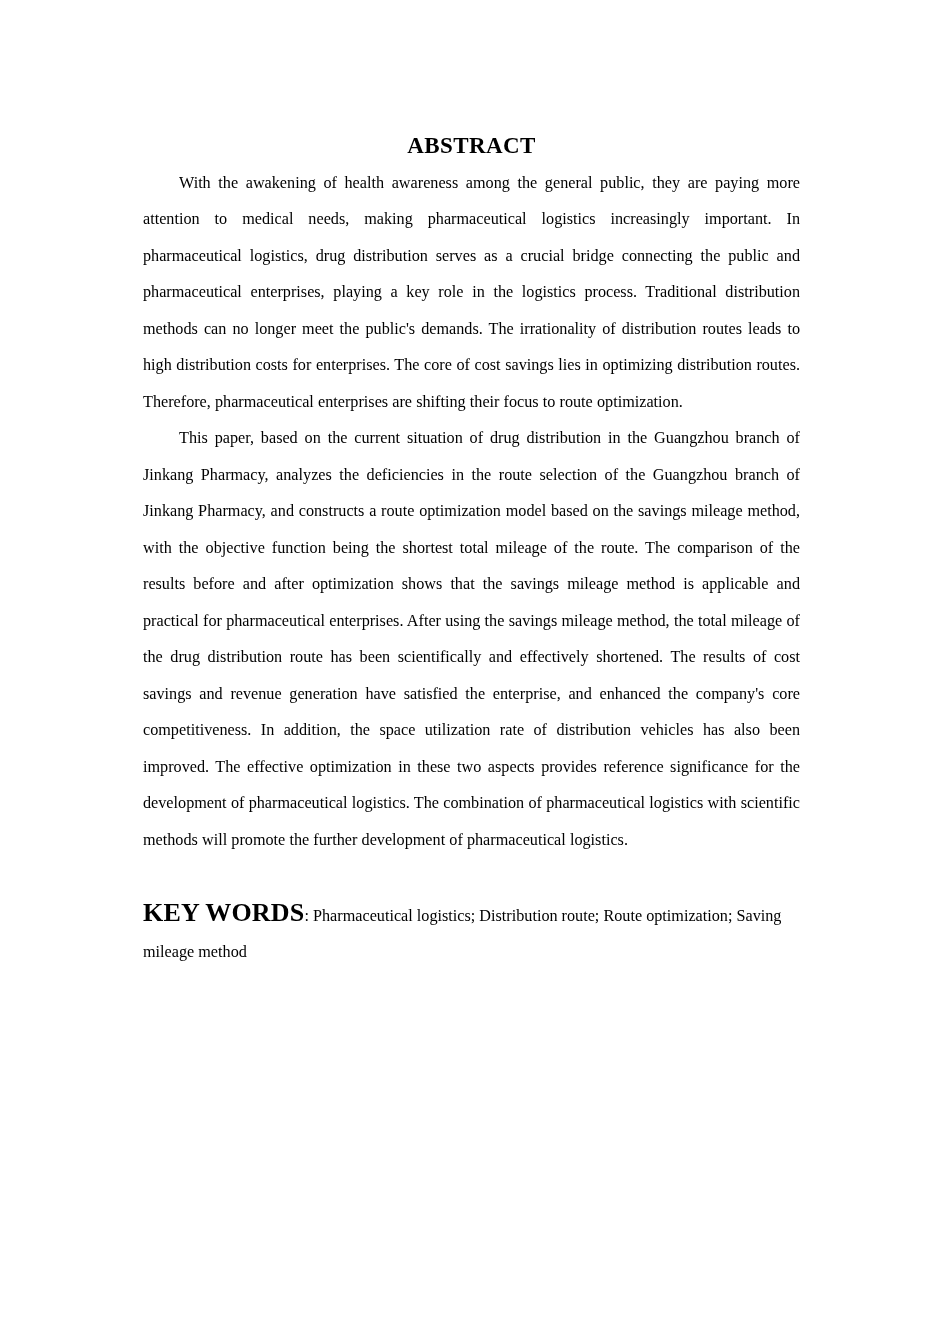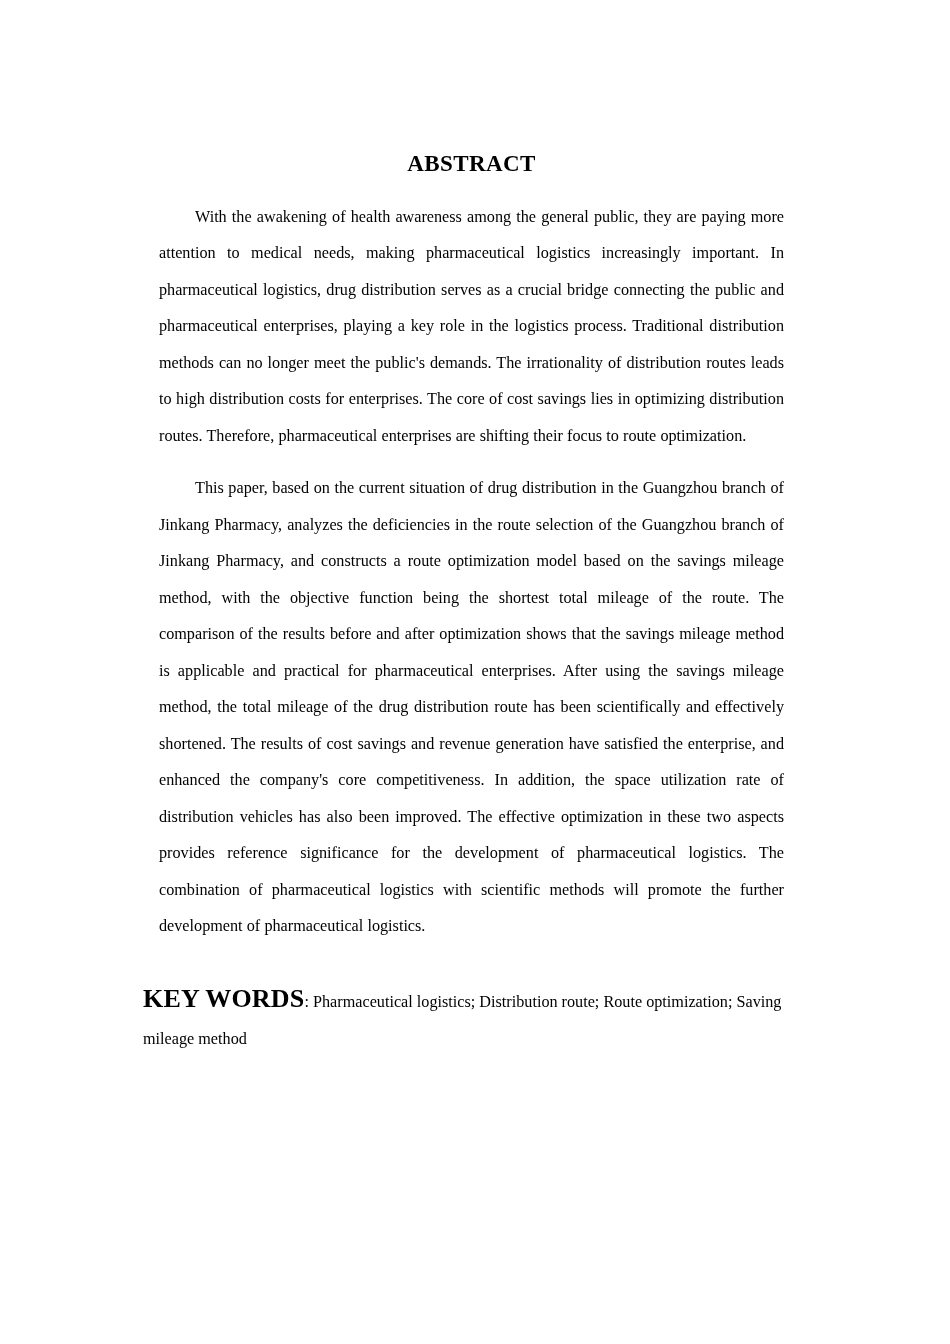--- a/index.html
+++ b/index.html
@@ -17,41 +17,41 @@
     overflow: hidden;
     font-family: "Liberation Serif", "DejaVu Serif", serif;
     color: #000000;
     -webkit-font-smoothing: antialiased;
   }
 
   
   .content {
     position: absolute;
     left: 143px;
-    top: 146px;
+    top: 128px;
     width: 657px;
   }
 
   .doc-title {
     font-size: 23px;
     font-weight: bold;
     text-align: center;
     letter-spacing: 0.4px;
     line-height: 36.5px;
     margin: 0 0 0 0;
     padding: 0;
   }
 
   .body-paragraph {
     font-size: 16.2px;
     line-height: 36.5px;
     text-align: justify;
     text-justify: inter-word;
     text-indent: 36px;
-    margin: 16px;
+    margin: 0;
     padding: 0;
     hyphens: none;
     word-spacing: 0.1px;
     font-family: Liberation Serif, serif;
   }
 
   
 
   .keywords-block {
     margin-top: 36.5px;

